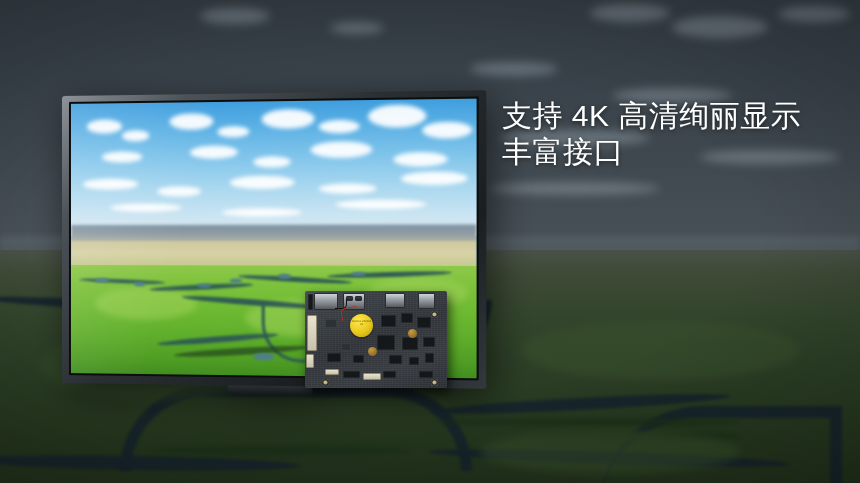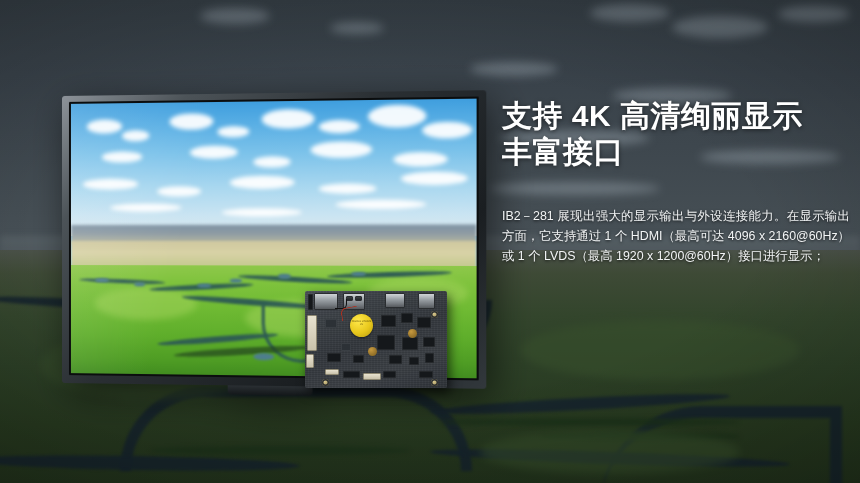--- a/index.html
+++ b/index.html
@@ -274,24 +274,24 @@
   
   .panel {
     position: absolute;
     left: 502px;
     top: 98px;
     width: 348px;
   }
   .headline {
     font-size: 30px;
     line-height: 36px;
-    font-weight: bold;
+    font-weight: normal;
     color: #ffffff;
     letter-spacing: 0.5px;
-    margin: 0 0 36px 0;
+    margin: 0 0 20px 0;
     text-shadow: 0 1px 4px rgba(0,0,0,0.55);
     white-space: pre-line;
   }
   .para {
     font-size: 12.4px;
     line-height: 20px;
     color: #f2f4f5;
     margin: 0 0 17px 0;
     text-shadow: 0 1px 3px rgba(0,0,0,0.75);
     text-align: justify;
@@ -451,16 +451,15 @@
     <div class="cap" style="left:103px;top:38px; width:9px; height:9px;"></div>
 
     <div class="hole" style="left:17px;  top:88px;"></div>
     <div class="hole" style="left:126px; top:88px;"></div>
     <div class="hole" style="left:126px; top:20px;"></div>
   </div>
 
   <div class="panel">
     <h1 class="headline">支持 4K 高清绚丽显示
 丰富接口</h1>
-    <p class="para">IB2－281 展现出强大的显示输出与外设连接能力。在显示输出方面，它支持通过 1 个 HDMI（最高可达 4096 x 2160@60Hz）或 1 个 LVDS（最高 1920 x 1200@60Hz）接口进行显示；</p>
   </div>
 
 </div>
 
 </body></html>

